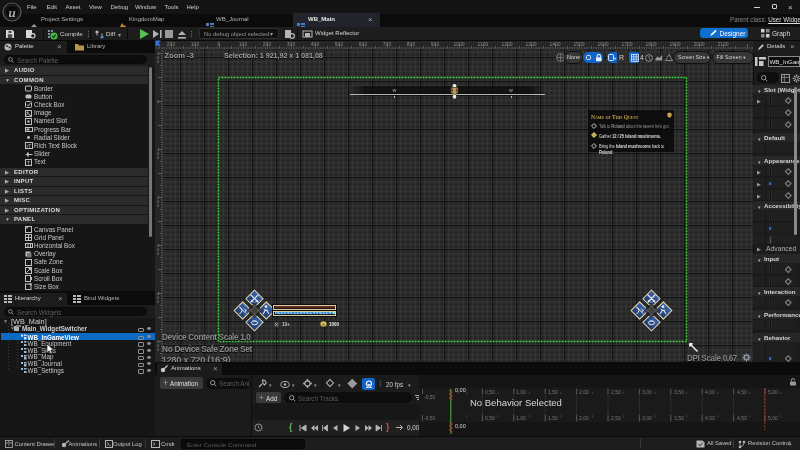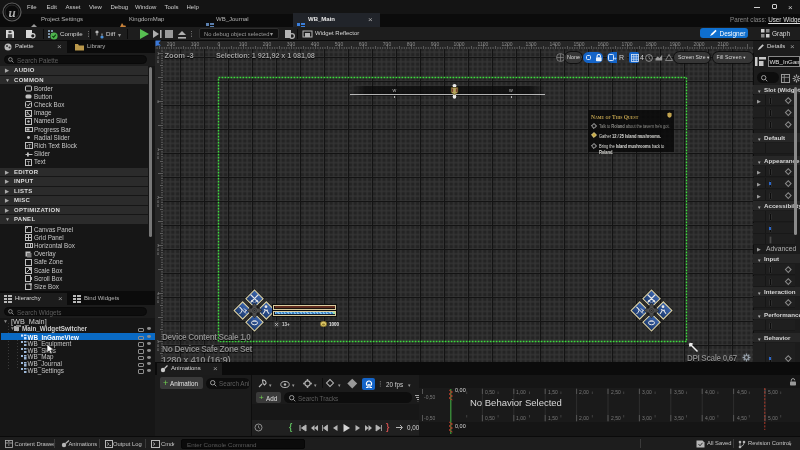--- a/index.html
+++ b/index.html
@@ -430,21 +430,21 @@
   <text x="2" y="302">5<tspan x="2" dy="4">0</tspan><tspan x="2" dy="4">0</tspan></text>
  </g>
 
  <rect x="63.5" y="36.5" width="468" height="264" fill="none" stroke="#3cdc3c" stroke-width="1.4" stroke-dasharray="1.8 1.2"></rect>
 </svg>
 <svg class="abs" style="left:155px;top:40px;" width="7" height="7">
         <path d="M0.5 6.5 V0.5 H6 L3.5 3 L6 5.5 H2 Z" fill="#3b78d8"></path>
       </svg>
 
 <div class="abs" style="left:164.5px;top:51px;color:#a0a0a0;font-size:7.5px;font-weight:bold;text-shadow:0 1px 1px #000;">Zoom  -3</div>
-<div class="abs" style="left:216px;top:51px;color:#a0a0a0;font-size:7.3px;font-weight:bold;text-shadow:0 1px 1px #000;letter-spacing:-0.1px;">Selection: 1 921,92 x 1 081,08</div>
+<div class="abs" style="left:224px;top:51px;color:#a0a0a0;font-size:7.3px;font-weight:bold;text-shadow:0 1px 1px #000;letter-spacing:-0.1px;">Selection: 1 921,92 x 1 081,08</div>
 
 <div id="cvpills">
  <svg class="abs" style="left:556px;top:52.5px;" width="9" height="9">
           <circle cx="4.5" cy="4.5" r="4" fill="#2e2e2e" stroke="#888" stroke-width="0.8"></circle>
           <path d="M1 4.5 h7 M4.5 1 v7" stroke="#888" stroke-width="0.7"></path>
         </svg>
  <div class="cvpill" style="left:564.5px;top:52px;width:17.5px;padding:0 2.5px;">None <span style="font-size:4.5px;">▾</span></div>
  <div class="abs" style="left:582.5px;top:52px;width:10px;height:11px;background:#1464c8;border-radius:5.5px 0 0 5.5px;"></div>
  <div class="abs" style="left:585.5px;top:55px;width:5px;height:5px;border:1.1px solid #dce8f8;border-radius:1.5px;"></div>
  <div class="abs" style="left:593px;top:52px;width:10px;height:11px;background:#1464c8;border-radius:0 5.5px 5.5px 0;"></div>
@@ -575,21 +575,21 @@
         <ellipse cx="3.5" cy="3.6" rx="1.6" ry="1" fill="#937c2c"></ellipse>
       </svg>
 <div class="abs" style="left:329px;top:321.5px;color:#e8e8e8;font-size:4.5px;font-weight:bold;">1000</div>
 
 <svg class="abs" style="left:628px;top:286.5px;" width="47" height="47">
         <use href="#cluster"></use>
       </svg>
 
 <div class="abs dctx" style="left:161.5px;top:331px;transform:scaleX(0.86);">Device Content Scale 1,0</div>
 <div class="abs dctx" style="left:161.5px;top:342.5px;transform:scaleX(0.88);">No Device Safe Zone Set</div>
-<div class="abs dctx" style="left:161.5px;top:354px;">1280 x 410 (16:9)</div>
+<div class="abs dctx" style="left:161.5px;top:354px;">1280 x 720 (16:9)</div>
 <div class="abs dctx" style="left:687px;top:352px;color:#858585;transform:scaleX(0.85);">DPI Scale 0,67</div>
 <svg class="abs" style="left:742px;top:352.5px;" width="9" height="9">
         <circle cx="4.5" cy="4.5" r="2" fill="none" stroke="#98a2ac" stroke-width="1.2"></circle>
         <g stroke="#98a2ac" stroke-width="1.3">
           <path d="M4.5 0.5 v1.6 M4.5 6.9 v1.6 M0.5 4.5 h1.6 M6.9 4.5 h1.6 M1.7 1.7 l1.1 1.1 M6.2 6.2 l1.1 1.1 M7.3 1.7 L6.2 2.8 M2.8 6.2 L1.7 7.3"></path>
         </g>
       </svg>
 <svg class="abs" style="left:687.5px;top:341.5px;" width="12" height="12">
         <path d="M9.5 9.5 L1.5 1.5 M1.5 1.5 l3.2 0.6 M1.5 1.5 l0.6 3.2" stroke="#f0f0f0" stroke-width="1.5" fill="none"></path>
       </svg>

